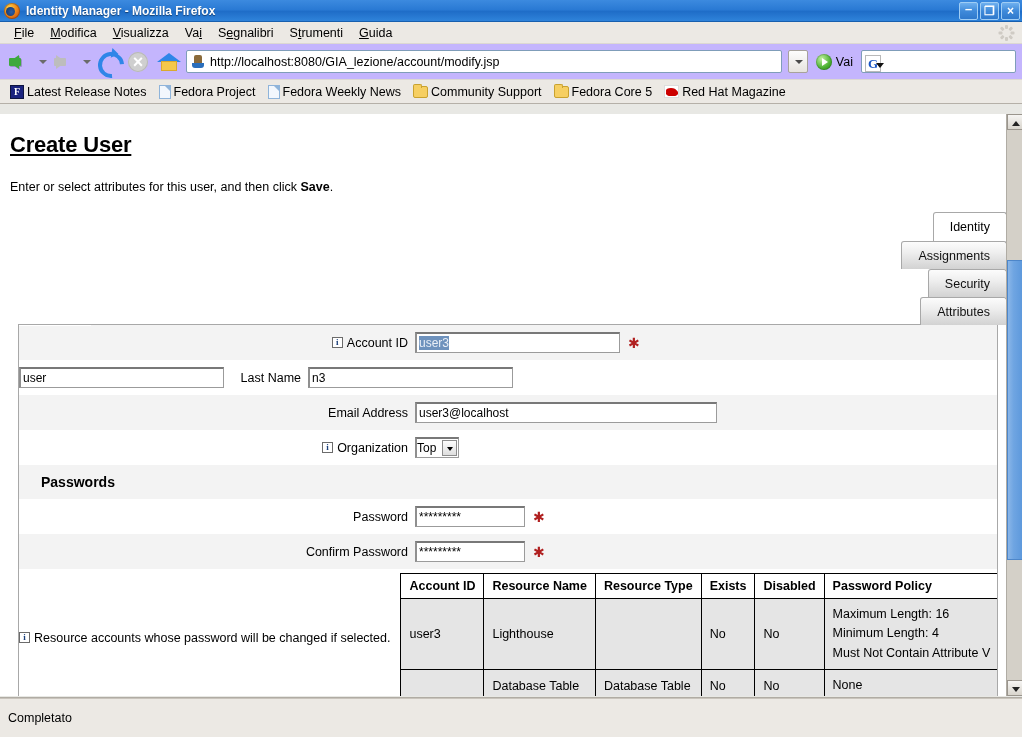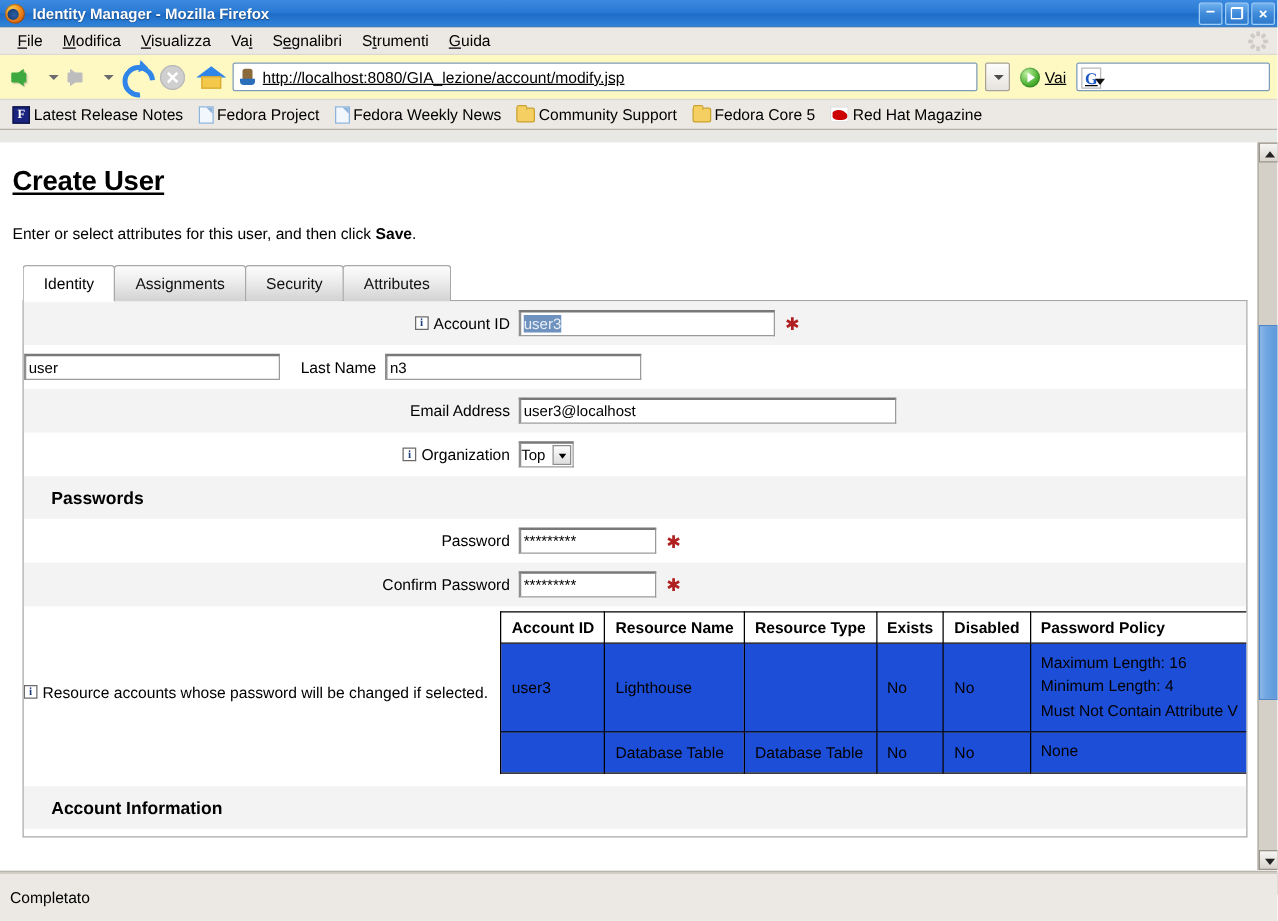--- a/index.html
+++ b/index.html
@@ -68,25 +68,24 @@
     width: 16px; height: 16px;
   }
   .throbber i {
     position:absolute; left:6.5px; top:0; width:3px; height:4px;
     background:#cfcbc4; border-radius:1px;
     transform-origin: 1.5px 8px;
   }
 
   
   .navbar {
-    height: 36px; background: #fef9c3;
+    height: 36px; background: #c4b5fd;
     display: flex; align-items: center; gap: 2px;
     padding: 0 6px;
     border-bottom: 1px solid #dcd8d2;
-    text-decoration: underline;
   }
   .navbtn { width: 30px; height: 30px; position: relative; cursor: pointer; flex:none; }
   .arrow-l, .arrow-r {
     position:absolute; left:3px; top:8px; width:0;height:0;
   }
   .arrow-l{
     border-top:7px solid transparent;border-bottom:7px solid transparent;
     border-right:10px solid #3ea93e; filter: drop-shadow(1px 1px 0 rgba(0,0,0,.2));
   }
   .arrow-l::after{content:"";position:absolute;left:0;top:-4px;width:12px;height:8px;background:#3ea93e;border-radius:1px;}
@@ -239,21 +238,21 @@
   }
 
   h1.page-title {
     font-size: 22px; font-weight: bold; color: #000;
     margin: 18px 0 0 10px; letter-spacing: -0.2px; text-decoration: underline;
   }
   .subtitle { font-size: 12.5px; color:#000; margin: 22px 0 0 10px; }
   .subtitle b { font-weight: bold; }
 
   
-  .tabrow { display:flex; margin: 18px 0 0 18px; position: relative; z-index: 2;}
+  .tabrow { display:flex; margin: 18px 0 0 18px; align-items: flex-end; position: relative; z-index: 2; flex-direction: column;}
   .tab {
     font-size: 12.5px; color:#111; padding: 7px 16px 6px;
     border:1px solid #a8a8a8; border-bottom: none;
     background: linear-gradient(to bottom, #fcfcfc 0%, #eeeeee 40%, #d2d2d2 100%);
     border-radius: 3px 3px 0 0;
     margin-right: -1px; cursor: pointer; position: relative;
   }
   .tab.active {
     background: #ffffff; color:#000;
     padding-bottom: 7px; z-index: 3;
@@ -324,21 +323,21 @@
     border-collapse: collapse;
     font-size: 12.5px;
     background:#fff;
   }
   .restable th {
     border:1px solid #000; padding: 5px 8px;
     font-weight: bold; text-align:left; white-space:nowrap; background:#fff;
   }
   .restable td {
     border:1px solid #000; padding: 6px 8px;
-    vertical-align: middle; background:#1d4ed8;
+    vertical-align: middle; background:#e5e5e5;
   }
   .policy-cell { line-height: 1.55; white-space: nowrap; }
 
   
   .vscroll {
     position:absolute; right:0; top:114px; width:16px; height:582px;
     background:#d4d0c8; border-left:1px solid #b0aca4;
   }
   .vscroll .sbtn {
     width:16px;height:16px;background:linear-gradient(to bottom,#f6f5f3,#d9d5cd);

